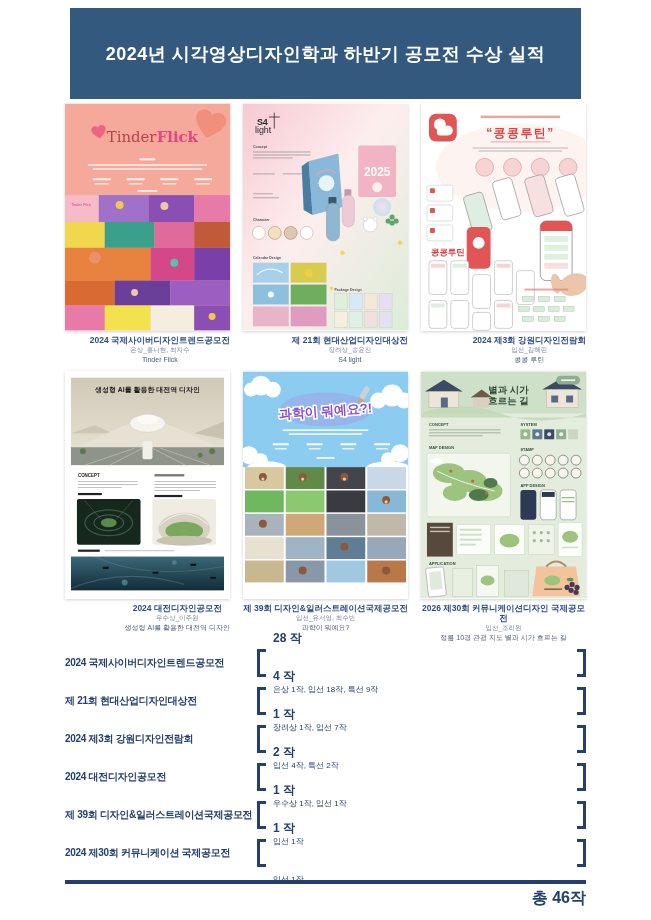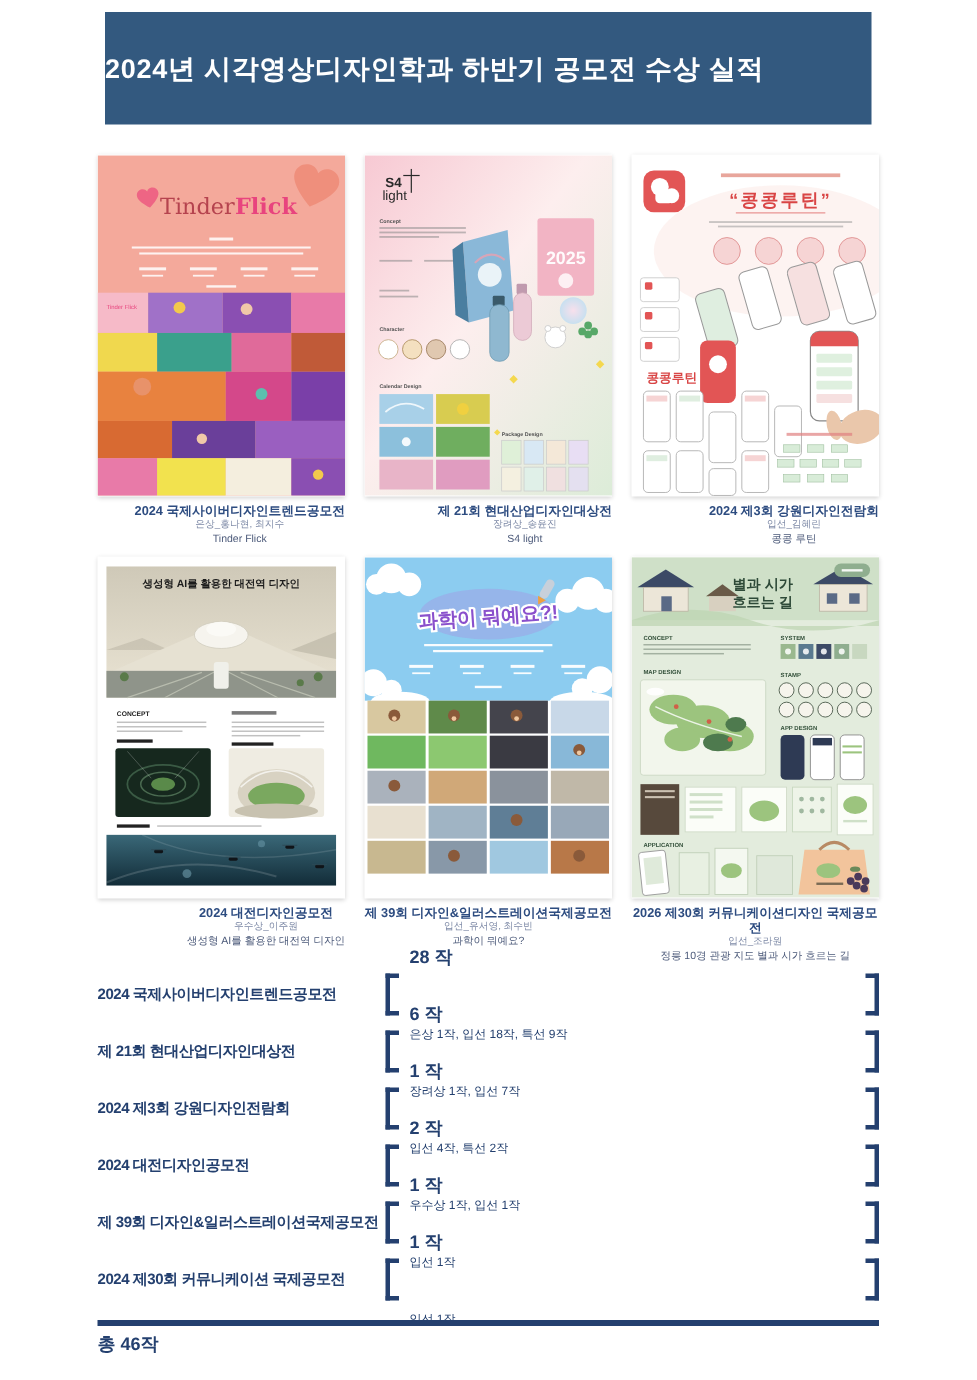--- a/index.html
+++ b/index.html
@@ -1,21 +1,21 @@
 <!DOCTYPE html>
 <html><head>
 <meta charset="utf-8">
 <style>
   html,body{margin:0;padding:0;background:#ffffff;}
   body{font-family:"Liberation Sans","DejaVu Sans",sans-serif;}
   .page{position:relative;width:651px;height:920px;background:#fff;overflow:hidden;}
 
   
-  .banner{position:absolute;left:70px;top:8px;width:511px;height:75px;background:#33597f;
-          display:flex;align-items:center;}
+  .banner{position:absolute;left:70px;top:8px;width:511px;height:91px;background:#33597f;
+          display:flex;align-items:center;justify-content:center;}
   .banner h1{margin:0;color:#ffffff;font-size:18px;font-weight:bold;letter-spacing:.5px;}
 
   
   .prow{position:absolute;left:65px;width:521px;display:flex;gap:13px;}
   .prow1{top:103px;} .prow2{top:371px;}
   .cell{width:165px;margin:0;display:flex;flex-direction:column;align-items:flex-end;}
   .poster{width:165px;height:228px;background:#fff;box-shadow:0 1px 3px rgba(0,0,0,.18);overflow:hidden;}
   .poster svg{display:block;width:100%;height:100%;}
   .cap{text-align:center;margin-top:4px;}
   .cap-t{font-size:8.5px;font-weight:bold;color:#2d4c80;line-height:10px;}
@@ -28,22 +28,22 @@
   .sname{width:192px;font-size:10px;font-weight:bold;color:#24406f;letter-spacing:-.3px;}
   .sbrk{width:9px;height:28px;box-sizing:border-box;flex:none;}
   .sbrk-l{border:3px solid #24406f;border-right:none;margin-right:7px;}
   .sbrk-r{border:3px solid #24406f;border-left:none;}
   .sval{display:flex;flex-direction:column;justify-content:center;gap:24px;}
   .scount{font-size:12px;font-weight:bold;color:#24406f;line-height:13px;}
   .sdetail{font-size:8px;color:#24406f;line-height:10px;margin-top:16px;}
   .sspace{flex:1;}
 
   .fline{position:absolute;left:65px;top:880px;width:521px;height:4px;background:#24406f;}
-  .ftotal{position:absolute;left:65px;top:888px;width:521px;
-          font-size:12px;font-weight:bold;color:#24406f;}
+  .ftotal{position:absolute;left:65px;top:888px;width:521px;text-align:right;
+          font-size:16px;font-weight:bold;color:#24406f;}
 </style>
 </head>
 <body>
 
 <div class="page">
 
   <header class="banner">
     <h1>2024년 시각영상디자인학과 하반기 공모전 수상 실적</h1>
   </header>
 
@@ -635,21 +635,21 @@
         <div class="sdetail">은상 1작, 입선 18작, 특선 9작</div>
       </div>
       <div class="sspace"></div>
       <div class="sbrk sbrk-r"></div>
     </div>
 
     <div class="srow">
       <div class="sname">제 21회 현대산업디자인대상전</div>
       <div class="sbrk sbrk-l"></div>
       <div class="sval">
-        <div class="scount">6 작</div>
+        <div class="scount">4 작</div>
         <div class="sdetail">장려상 1작, 입선 7작</div>
       </div>
       <div class="sspace"></div>
       <div class="sbrk sbrk-r"></div>
     </div>
 
     <div class="srow">
       <div class="sname">2024 제3회 강원디자인전람회</div>
       <div class="sbrk sbrk-l"></div>
       <div class="sval">

